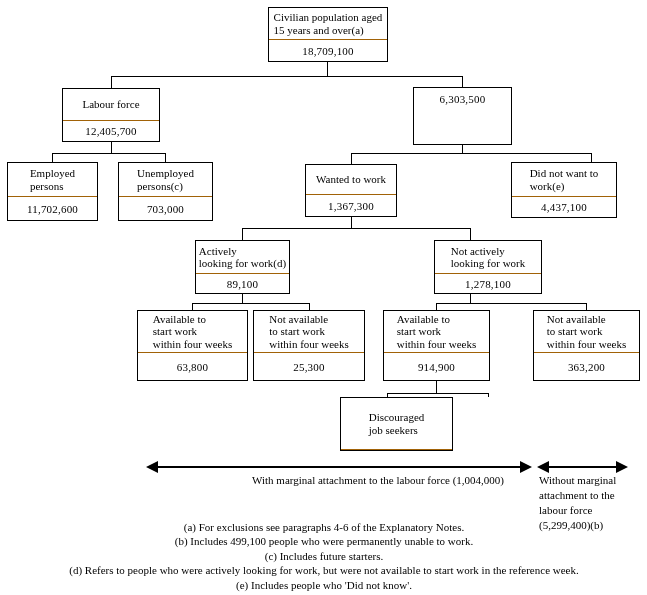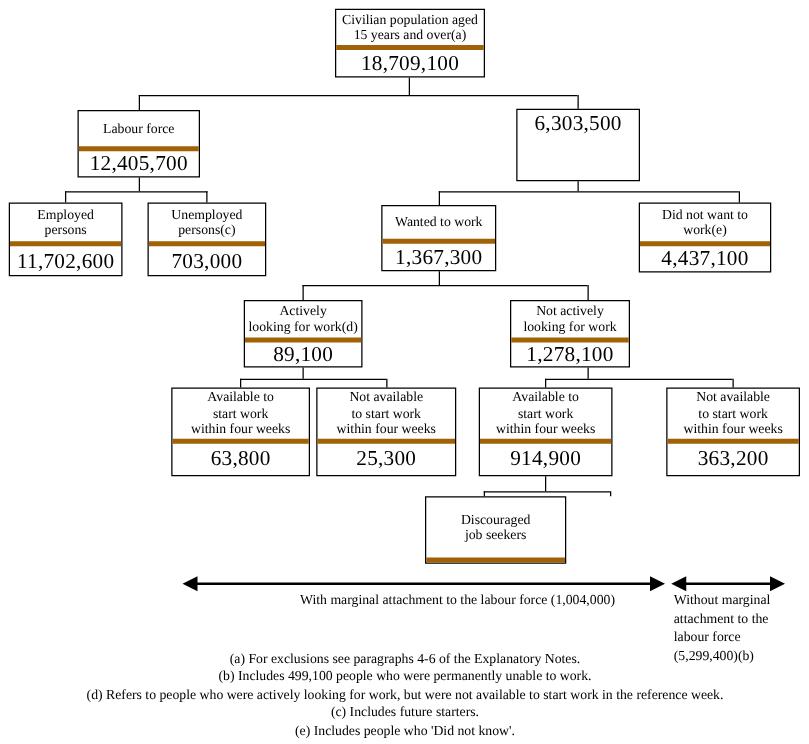--- a/index.html
+++ b/index.html
@@ -7,26 +7,26 @@
     position:relative; width:647px; height:595px; background:#ffffff;
     font-family:"Liberation Serif","DejaVu Serif",serif; color:#000;
     overflow:hidden;
   }
   .node {
     position:absolute; border:1px solid #000; background:#fff;
     display:flex; flex-direction:column; box-sizing:border-box;
   }
   .node-label {
     flex:1; display:flex; align-items:center; justify-content:center;
-    text-align:center; border-bottom:4px solid #a16207;
+    border-bottom:1px solid #a16207;
     font-size:11px; line-height:12.5px; white-space:pre-line; padding:1px 2px;
   }
   .node-value {
     display:flex; align-items:center; justify-content:center;
-    font-size:17px; letter-spacing:0.2px;
+    font-size:11px; letter-spacing:0.2px;
   }
   .ln { position:absolute; background:#000; }
   .hl { height:1px; }
   .vl { width:1px; }
   .shaft { position:absolute; height:2px; background:#000; }
   .ah {
     position:absolute; width:0; height:0;
     border-top:6px solid transparent; border-bottom:6px solid transparent;
   }
   .ah-l { border-right:12px solid #000; }
@@ -78,21 +78,21 @@
 work(e)</div>
     <div class="node-value" style="height:20px">4,437,100</div>
   </div>
 
   <div class="node" style="left:195px;top:240px;width:95px;height:54px">
     <div class="node-label">Actively
 looking for work(d)</div>
     <div class="node-value" style="height:19px">89,100</div>
   </div>
 
-  <div class="node" style="left:408px;top:240px;width:96px;height:54px">
+  <div class="node" style="left:434px;top:240px;width:108px;height:54px">
     <div class="node-label">Not actively
 looking for work</div>
     <div class="node-value" style="height:19px">1,278,100</div>
   </div>
 
   <div class="node" style="left:137px;top:310px;width:111px;height:71px">
     <div class="node-label">Available to
 start work
 within four weeks</div>
     <div class="node-value" style="height:27px">63,800</div>
@@ -161,28 +161,28 @@
   <div class="ln vl" style="left:488px;top:393px;height:4px"></div>
 
   <div class="ah ah-l" style="left:146px;top:461px"></div>
   <div class="shaft" style="left:155px;top:466px;width:367px"></div>
   <div class="ah ah-r" style="left:520px;top:461px"></div>
 
   <div class="ah ah-l" style="left:537px;top:461px"></div>
   <div class="shaft" style="left:546px;top:466px;width:72px"></div>
   <div class="ah ah-r" style="left:616px;top:461px"></div>
 
-  <div class="arrow-label center" style="left:216px;top:473px;width:300px">With marginal attachment to the labour force (1,004,000)</div>
+  <div class="arrow-label center" style="left:228px;top:473px;width:300px">With marginal attachment to the labour force (1,004,000)</div>
 
   <div class="arrow-label multi" style="left:539px;top:473px;width:108px">Without marginal
 attachment to the
 labour force
 (5,299,400)(b)</div>
 
   <div class="footnotes">
     <div>(a) For exclusions see paragraphs 4-6 of the Explanatory Notes.</div>
     <div>(b) Includes 499,100 people who were permanently unable to work.</div>
+    <div>(c) Includes future starters.</div>
     <div>(d) Refers to people who were actively looking for work, but were not available to start work in the reference week.</div>
-    <div>(c) Includes future starters.</div>
     <div>(e) Includes people who 'Did not know'.</div>
   </div>
 
 </div>
 
 </body></html>

